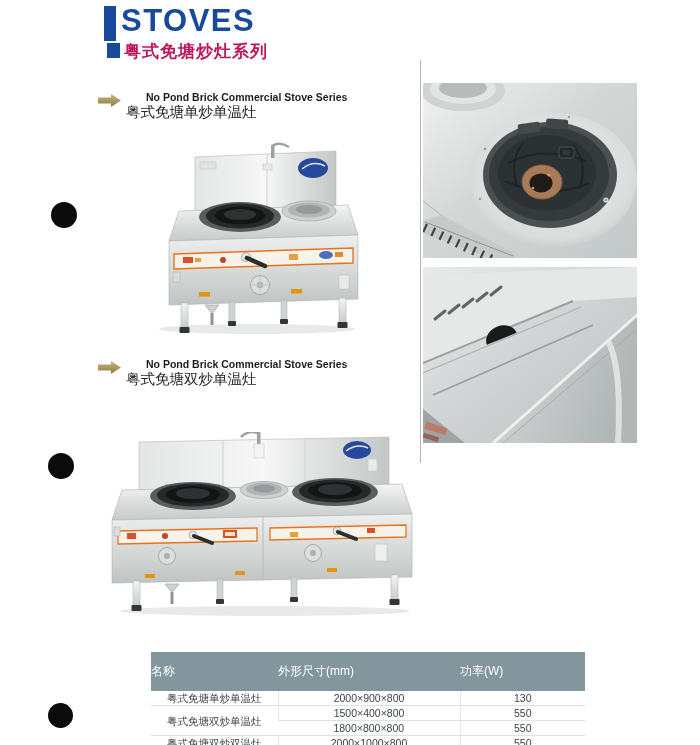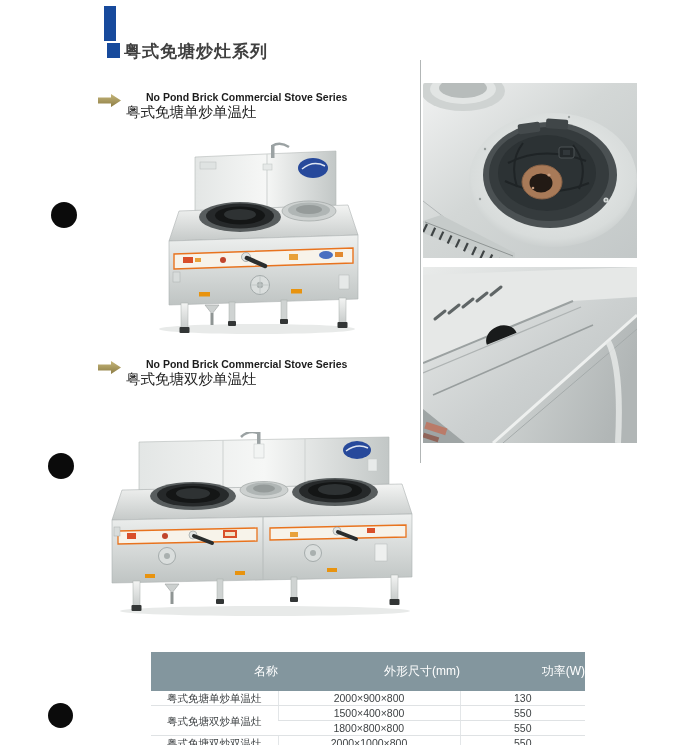--- a/index.html
+++ b/index.html
@@ -8,21 +8,21 @@
     font-family:"Liberation Sans","DejaVu Sans",sans-serif;
   }
   
   .logo-bar{position:absolute;left:104px;top:6px;width:12px;height:35px;background:#174a9c;}
   .logo-square{position:absolute;left:107px;top:43px;width:13px;height:15px;background:#174a9c;}
   .page-title{
     position:absolute;left:121px;top:4px;font-size:31px;font-weight:800;
     color:#174a9c;letter-spacing:1.5px;line-height:1.1;
   }
   .page-subtitle{
-    position:absolute;left:124px;top:40px;font-size:17px;color:#404040;
+    position:absolute;left:124px;top:40px;font-size:17px;color:#be185d;
     font-weight:600;letter-spacing:1px;
   }
   
   .section-header{position:absolute;left:98px;width:320px;}
   .sec1{top:91px;} .sec2{top:358px;}
   .arrow-icon{position:absolute;left:0;top:2px;}
   .sec-en{position:absolute;left:28px;top:0;font-size:10.5px;font-weight:bold;color:#1c1c1c;white-space:nowrap;margin-left:20px;}
   .sec-zh{position:absolute;left:28px;top:12px;font-size:14.5px;color:#252525;white-space:nowrap;}
   
   .product1{position:absolute;left:143px;top:142px;}
@@ -33,35 +33,36 @@
   
   .dot{position:absolute;width:26px;height:26px;border-radius:50%;background:#0b0b0b;}
   .dot1{left:51px;top:202px;} .dot2{left:48px;top:453px;} .dot3{left:48px;top:703px;width:25px;height:25px;}
   
   .spec-table{
     position:absolute;left:151px;top:652px;width:434px;border-collapse:collapse;table-layout:fixed;
   }
   .spec-table col.c1{width:127px;} .spec-table col.c2{width:182px;} .spec-table col.c3{width:125px;}
   .spec-table th{
     background:#83969e;color:#ffffff;font-weight:normal;font-size:12px;
-    height:39px;text-align:right;padding:0;border:none;
+    height:39px;text-align:left;padding:0;border:none;
   }
   .spec-table td{
     font-size:10.5px;color:#3f4345;text-align:center;height:14px;line-height:14px;
     padding:0;border-bottom:1px solid #dfe2e4;background:#ffffff;white-space:nowrap;
   }
   .spec-table td + td{border-left:1px solid #e3e6e8;}
 </style>
 </head>
 <body>
 
 <div id="page">
 
   <div class="logo-bar"></div>
   <div class="logo-square"></div>
+  <div class="page-title">STOVES</div>
   <div class="page-subtitle">粤式免塘炒灶系列</div>
 
   <div class="section-header sec1">
     <span class="arrow-icon">
       <svg width="24" height="15" viewBox="0 0 24 15">
         <defs>
             <linearGradient id="ag1" x1="0" y1="0" x2="0" y2="1">
           <stop offset="0" stop-color="#c6b77b"></stop>
               <stop offset="1" stop-color="#8c7c44"></stop>
         </linearGradient>

